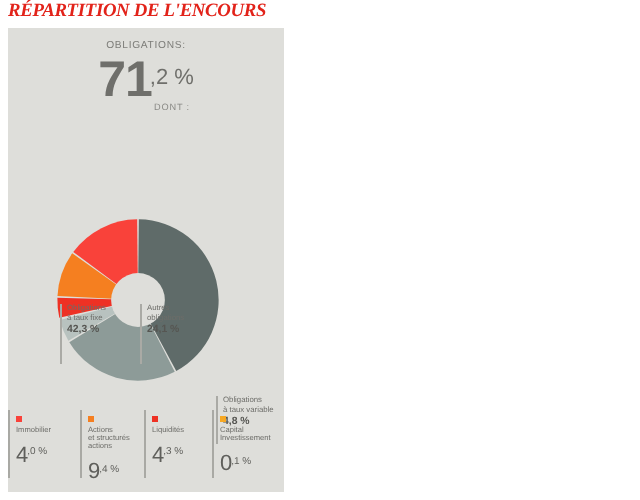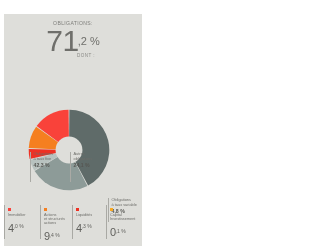--- a/index.html
+++ b/index.html
@@ -47,23 +47,23 @@
   .hdr-label{
     font-size:5.1px;
     letter-spacing:0.35px;
     color:#7d7d79;
     text-transform:uppercase;
     line-height:7px;
   }
   .hdr-num{
     display:inline-block;
     margin-top:1px;
-    font-size:30px;
+    font-size:25px;
     line-height:25px;
-    font-weight:400;
+    font-weight:700;
     color:#6f6f6b;
     letter-spacing:-0.5px;
   }
   .hdr-dec{
     display:inline-block;
     font-size:11px;
     line-height:11px;
     font-weight:300;
     color:#6f6f6b;
     vertical-align:6px;
@@ -159,20 +159,21 @@
     font-size:5px;
     vertical-align:3.5px;
     margin-left:-0.5px;
   }
 </style>
 </head>
 <body>
 
 <div id="page">
 
+  <div class="title">RÉPARTITION DE L'ENCOURS</div>
 
   <div class="panel">
 
     <div class="hdr">
       <div class="hdr-label">OBLIGATIONS:</div>
       <span class="hdr-num">71</span><span class="hdr-dec">,2 %</span>
       <span class="hdr-dont">DONT :</span>
     </div>
 
     <div class="donut-wrap">

